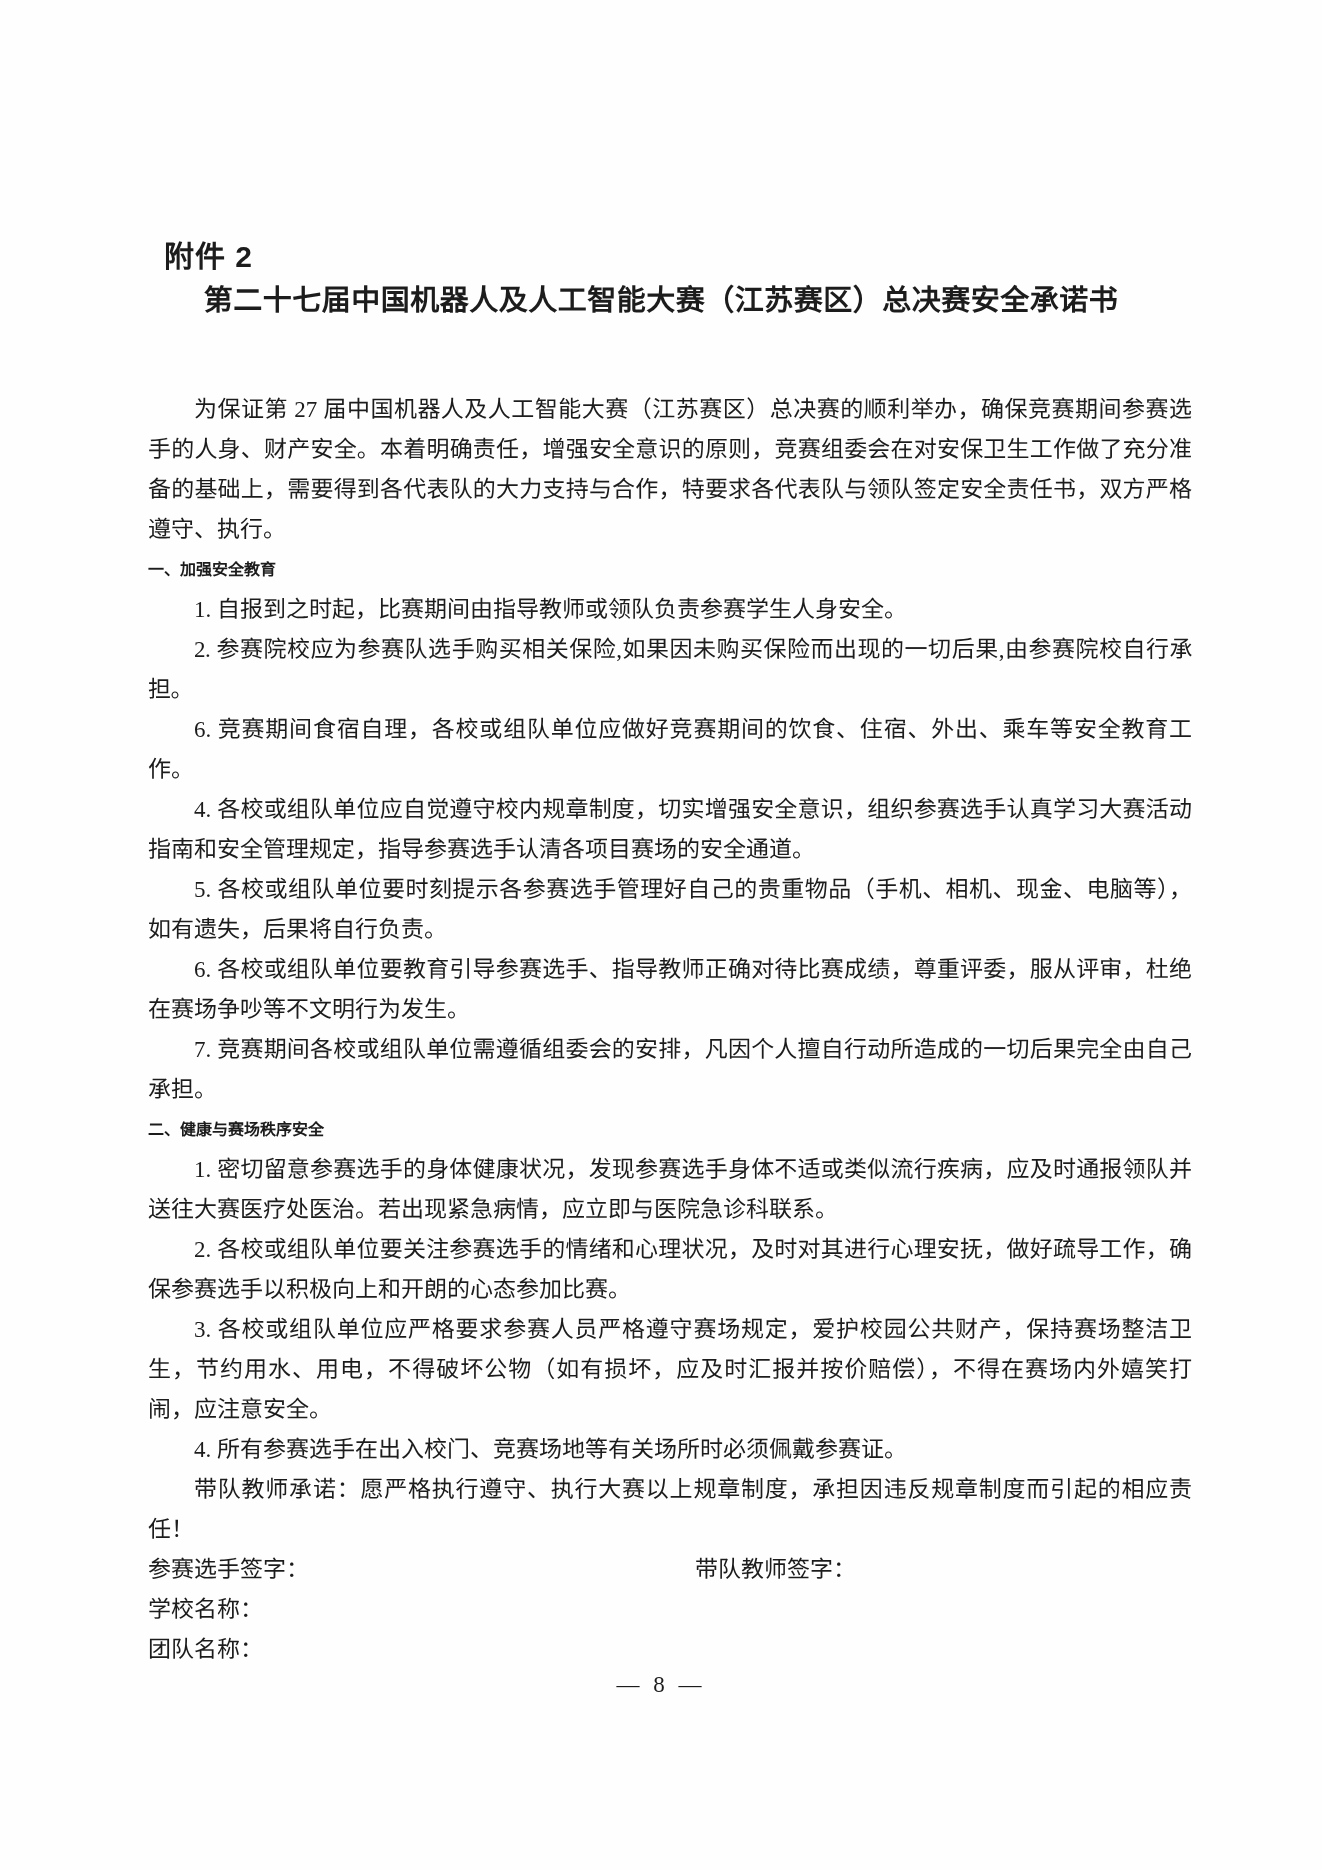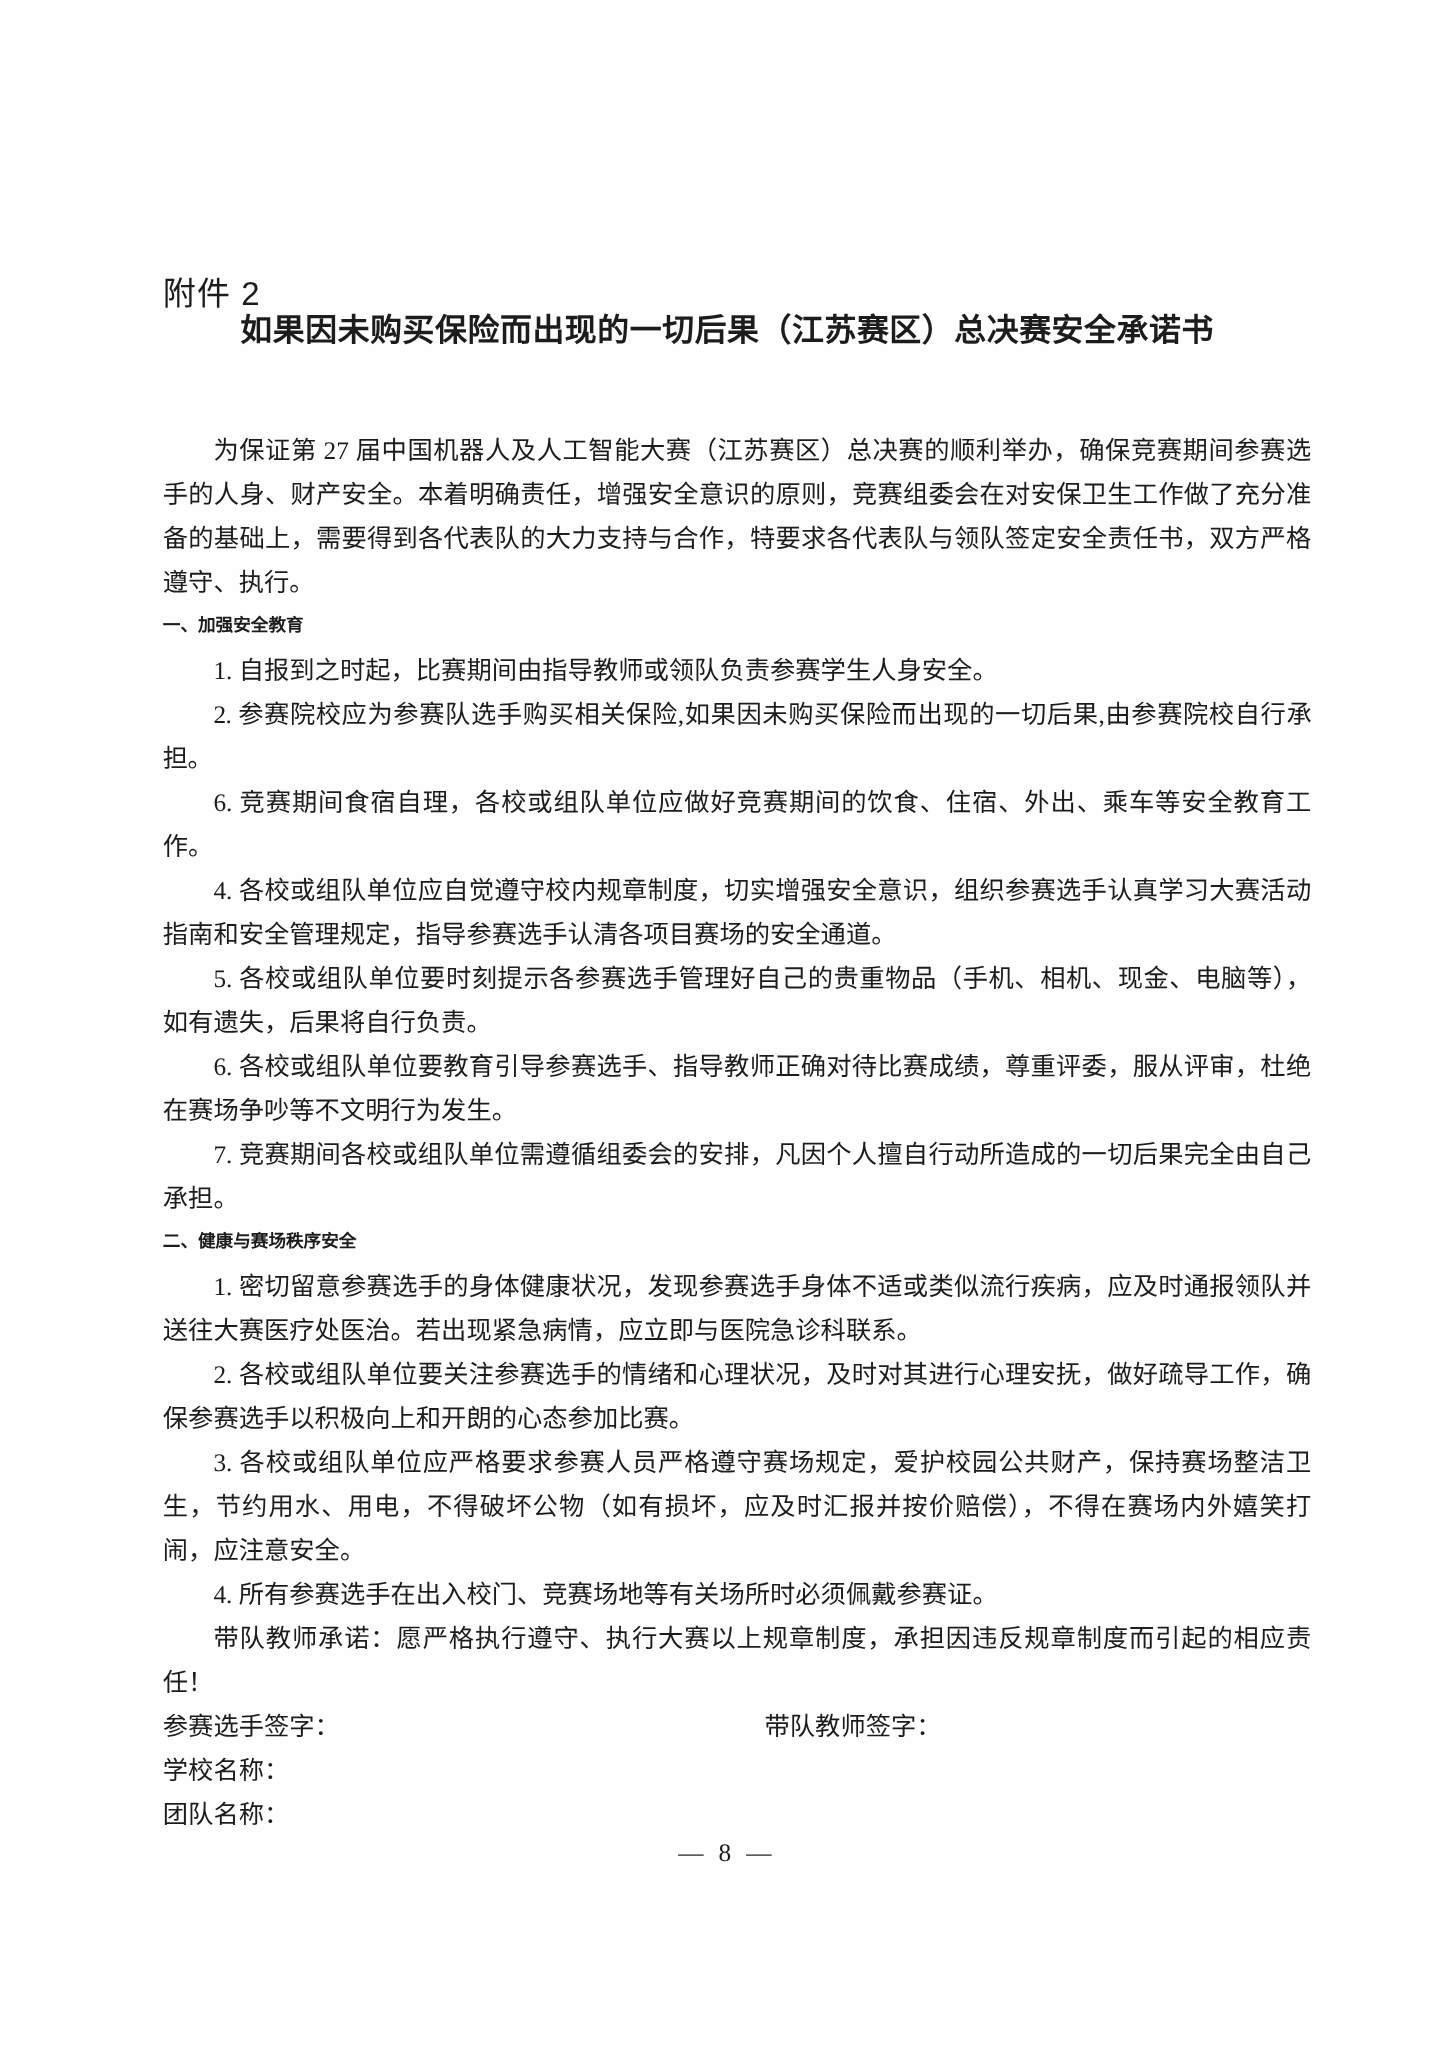--- a/index.html
+++ b/index.html
@@ -10,26 +10,25 @@
     height: 1870px;
     margin: 0 auto;
     background: #fefefe;
     color: #1c1c1c;
     font-family: "Liberation Serif", "DejaVu Serif", serif;
     overflow: hidden;
   }
   .attachment-label {
     position: absolute;
     top: 232px;
-    left: 148px;
+    left: 164px;
     font-family: "Liberation Sans", "DejaVu Sans", sans-serif;
-    font-weight: normal;
+    font-weight: bold;
     font-size: 30px;
     letter-spacing: 1px;
-    margin-top: 10px;
   }
   .doc-title {
     position: absolute;
     top: 276px;
     left: 100px;
     right: 100px;
     text-align: center;
     font-family: "Liberation Sans", "DejaVu Sans", sans-serif;
     font-weight: bold;
     font-size: 29px;
@@ -72,21 +71,21 @@
     letter-spacing: 4px;
   }
 </style>
 </head>
 <body>
 
 <div class="page">
 
   <p class="attachment-label">附件 2</p>
 
-  <h1 class="doc-title">如果因未购买保险而出现的一切后果（江苏赛区）总决赛安全承诺书</h1>
+  <h1 class="doc-title">第二十七届中国机器人及人工智能大赛（江苏赛区）总决赛安全承诺书</h1>
 
   <div class="doc-body">
 
     <p class="indent">为保证第 27 届中国机器人及人工智能大赛（江苏赛区）总决赛的顺利举办，确保竞赛期间参赛选手的人身、财产安全。本着明确责任，增强安全意识的原则，竞赛组委会在对安保卫生工作做了充分准备的基础上，需要得到各代表队的大力支持与合作，特要求各代表队与领队签定安全责任书，双方严格遵守、执行。</p>
 
     <h2>一、加强安全教育</h2>
 
     <p class="indent">1. 自报到之时起，比赛期间由指导教师或领队负责参赛学生人身安全。</p>
     <p class="indent bold-item">2. 参赛院校应为参赛队选手购买相关保险,如果因未购买保险而出现的一切后果,由参赛院校自行承担。</p>
     <p class="indent">6. 竞赛期间食宿自理，各校或组队单位应做好竞赛期间的饮食、住宿、外出、乘车等安全教育工作。</p>

